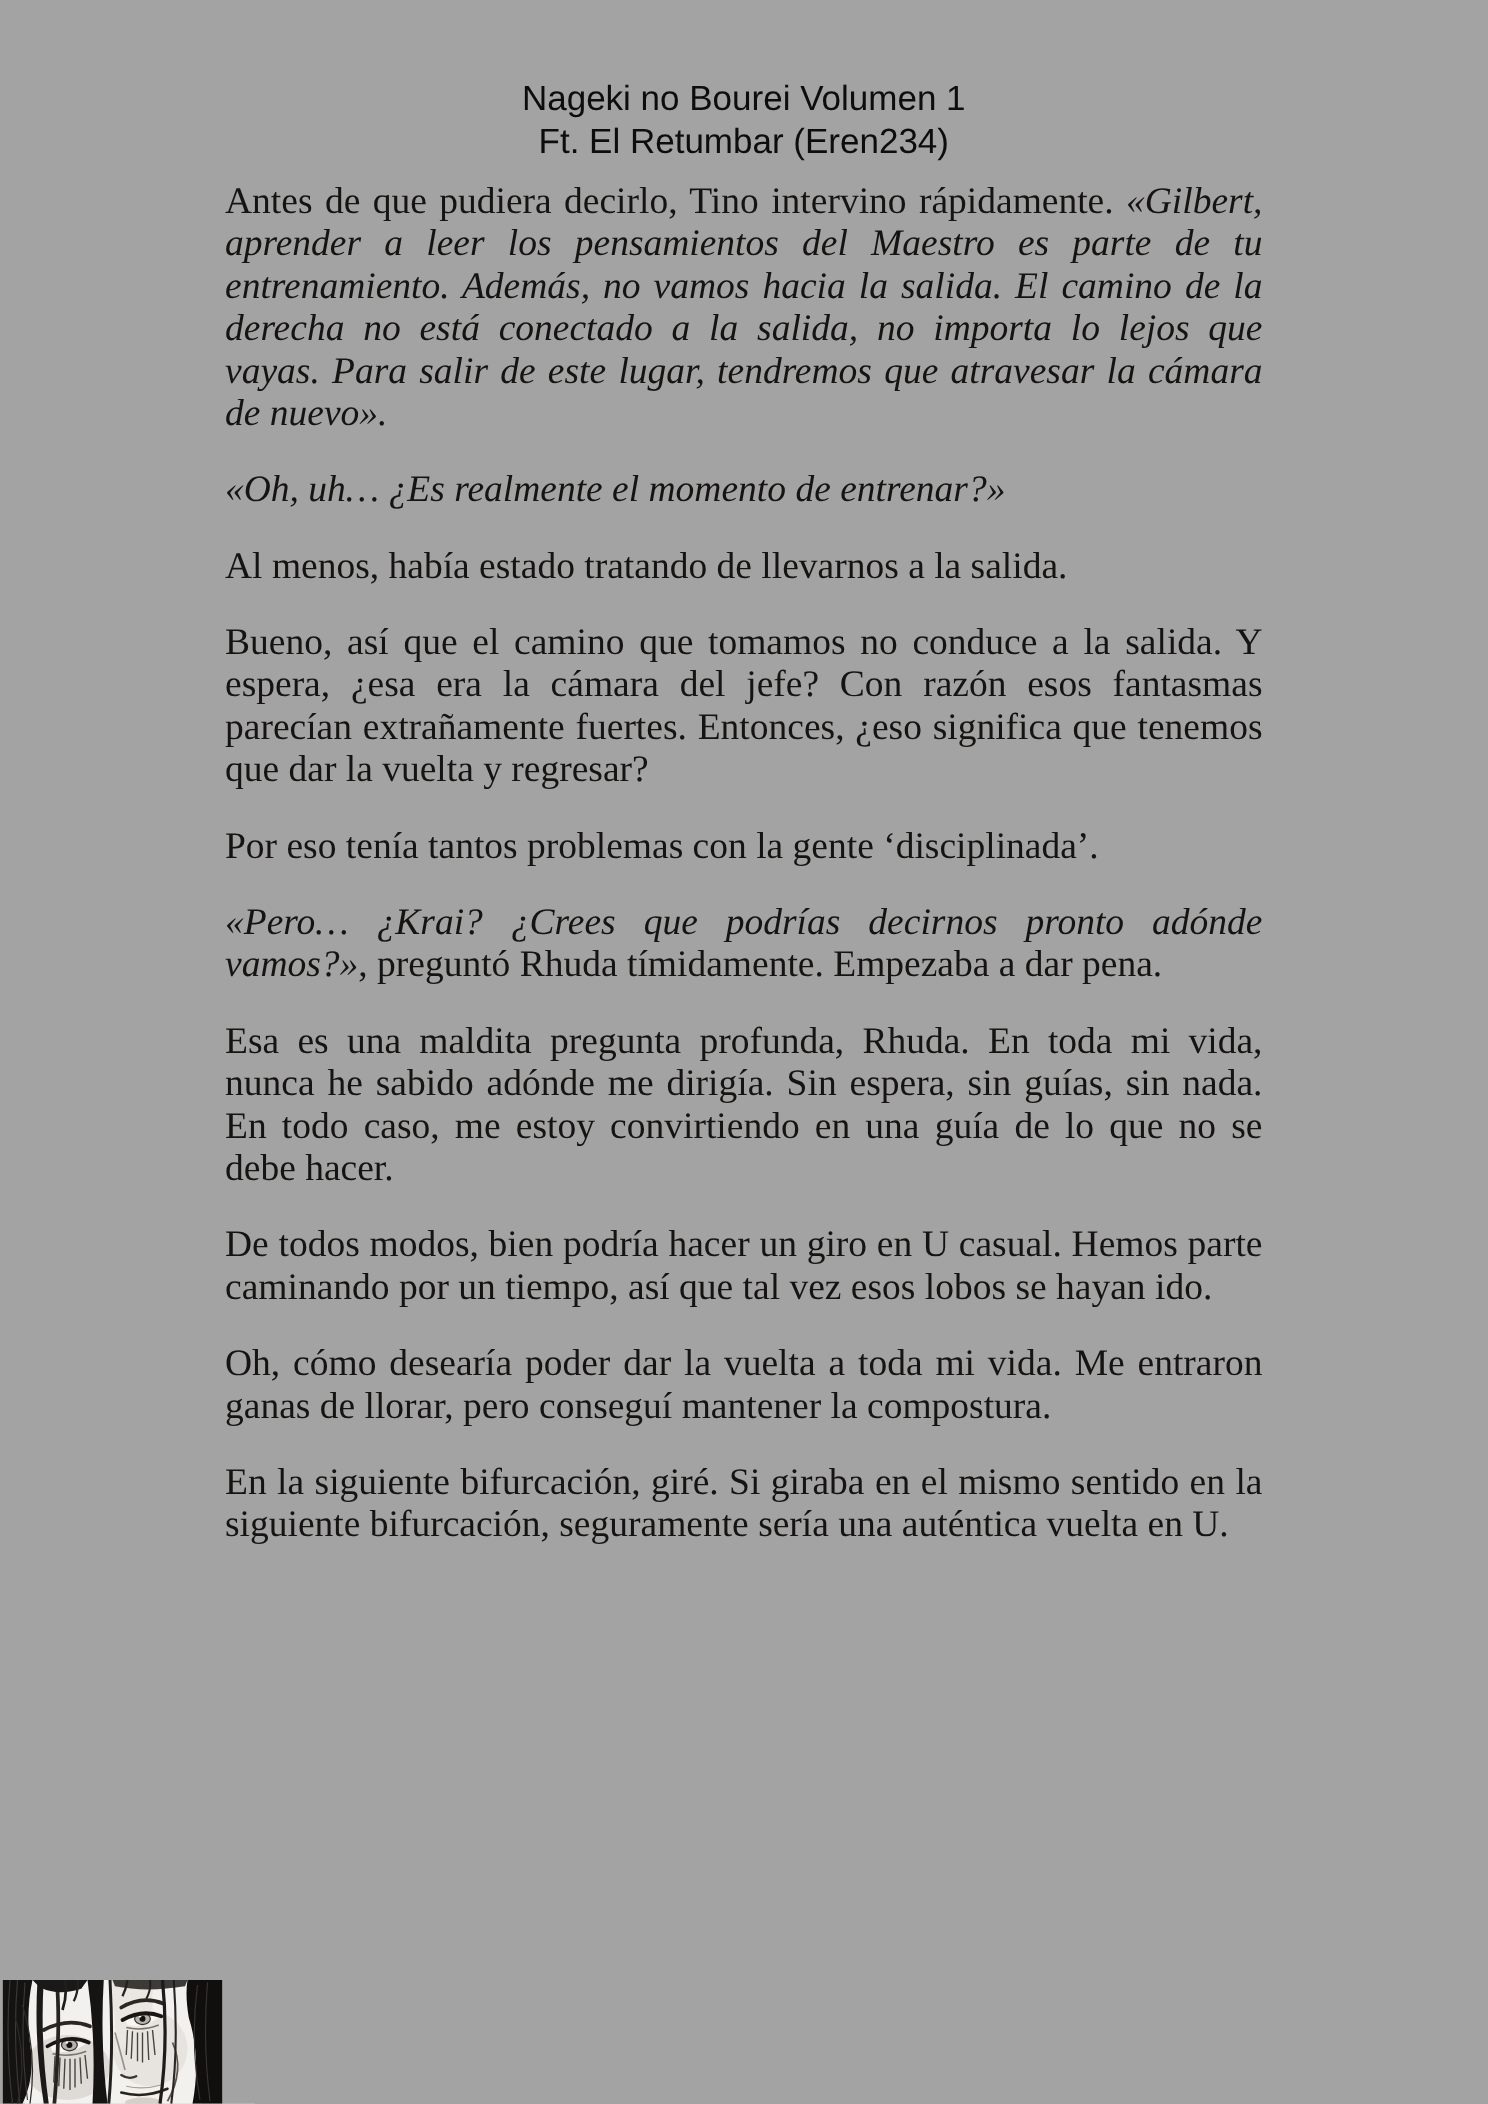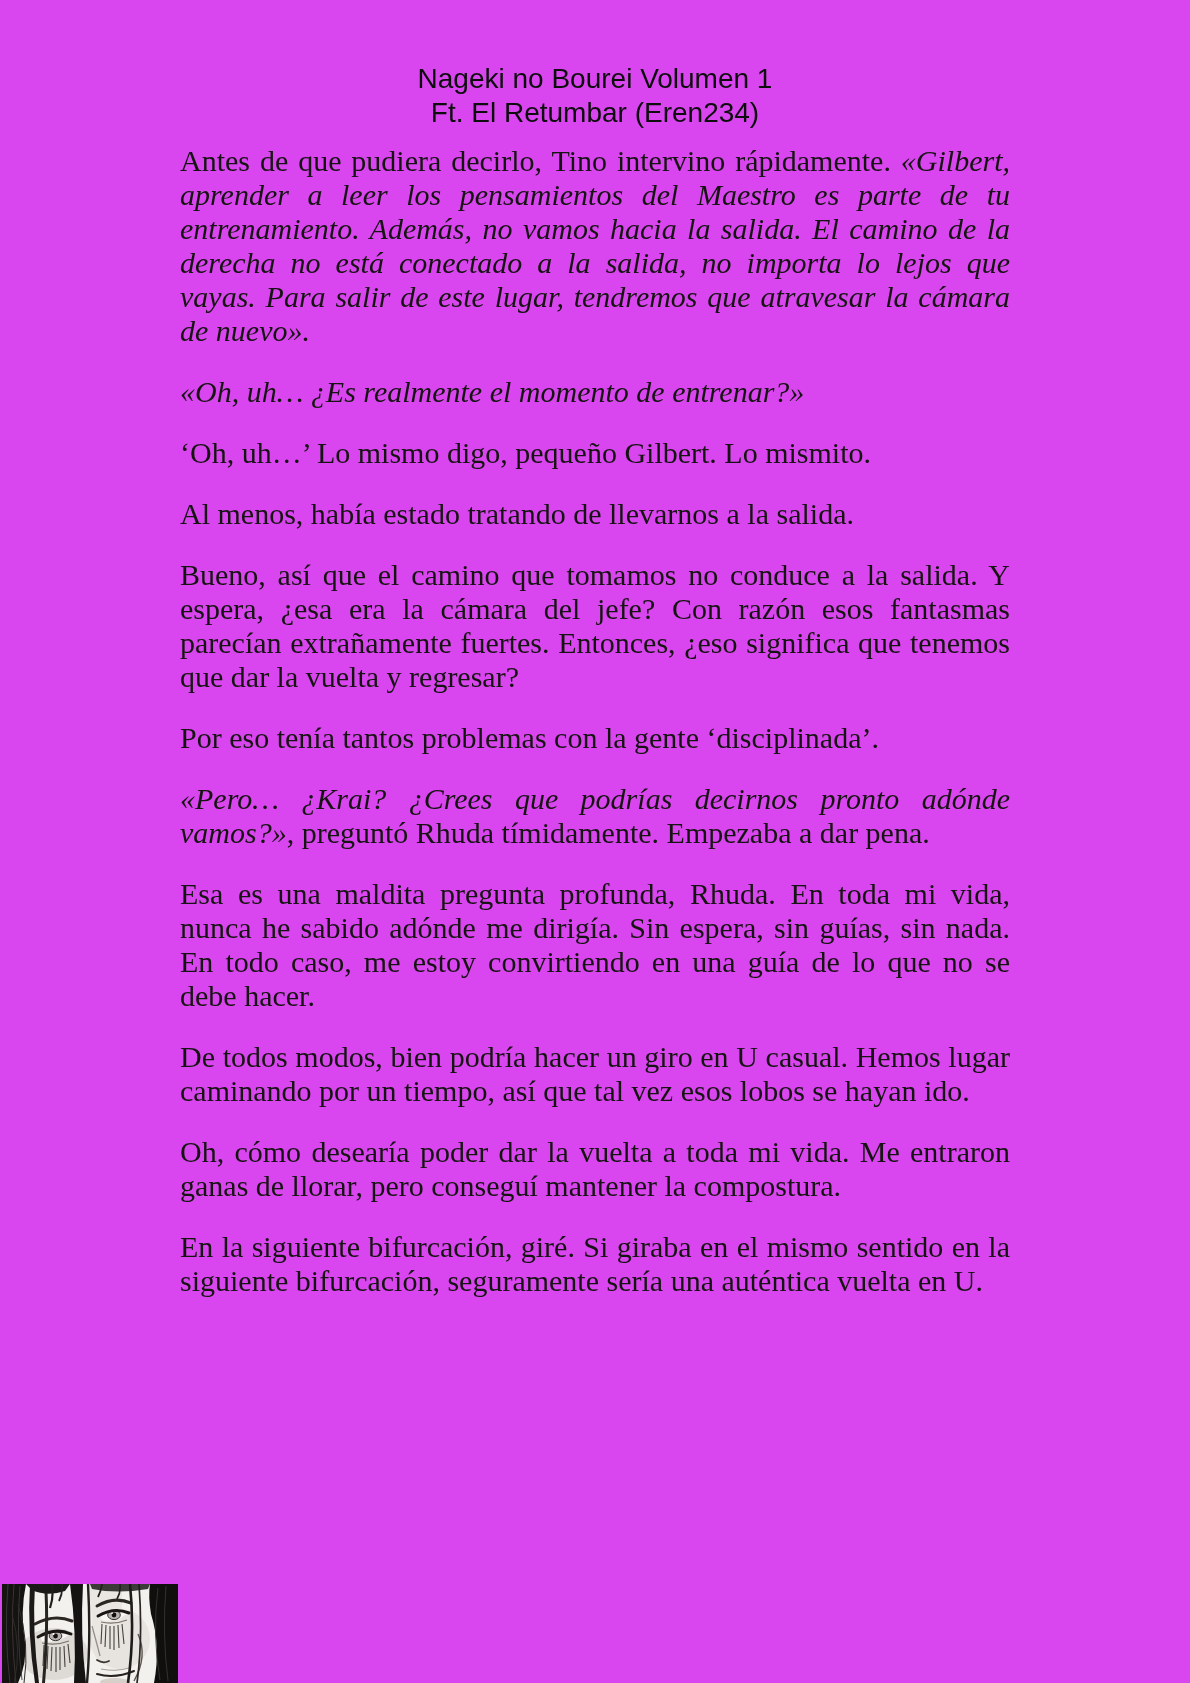--- a/index.html
+++ b/index.html
@@ -5,21 +5,21 @@
   html, body { margin: 0; padding: 0; }
   body {
     width: 1190px; height: 1683px;
     background: #ffffff;
     font-family: "Liberation Serif", serif;
     overflow: hidden;
   }
   .page {
     position: relative;
     width: 1190px; height: 1683px;
-    background: #d946ef;
+    background: #a3a3a3;
   }
   .doc-header {
     position: absolute;
     top: 62px; left: 180px; width: 830px;
     text-align: center;
     font-family: "Liberation Sans", sans-serif;
     font-size: 28px;
     line-height: 34px;
     color: #0d0d0d;
   }
@@ -47,27 +47,26 @@
 <div class="page">
 
   <div class="doc-header">
     <div>Nageki no Bourei Volumen 1</div>
     <div>Ft. El Retumbar (Eren234)</div>
   </div>
 
   <div class="doc-body">
       <p class="para"><span>Antes de que pudiera decirlo, Tino intervino rápidamente. </span><span class="it">«Gilbert, aprender a leer los pensamientos del Maestro es parte de tu entrenamiento. Además, no vamos hacia la salida. El camino de la derecha no está conectado a la salida, no importa lo lejos que vayas. Para salir de este lugar, tendremos que atravesar la cámara de nuevo».</span></p>
       <p class="para"><span class="it">«Oh, uh… ¿Es realmente el momento de entrenar?»</span></p>
-      <p class="para"><span>‘Oh, uh…’ Lo mismo digo, pequeño Gilbert. Lo mismito.</span></p>
       <p class="para"><span>Al menos, había estado tratando de llevarnos a la salida.</span></p>
       <p class="para"><span>Bueno, así que el camino que tomamos no conduce a la salida. Y espera, ¿esa era la cámara del jefe? Con razón esos fantasmas parecían extrañamente fuertes. Entonces, ¿eso significa que tenemos que dar la vuelta y regresar?</span></p>
       <p class="para"><span>Por eso tenía tantos problemas con la gente ‘disciplinada’.</span></p>
       <p class="para"><span class="it">«Pero… ¿Krai? ¿Crees que podrías decirnos pronto adónde vamos?»</span><span>, preguntó Rhuda tímidamente. Empezaba a dar pena.</span></p>
       <p class="para"><span>Esa es una maldita pregunta profunda, Rhuda. En toda mi vida, nunca he sabido adónde me dirigía. Sin espera, sin guías, sin nada. En todo caso, me estoy convirtiendo en una guía de lo que no se debe hacer.</span></p>
-      <p class="para"><span>De todos modos, bien podría hacer un giro en U casual. Hemos lugar caminando por un tiempo, así que tal vez esos lobos se hayan ido.</span></p>
+      <p class="para"><span>De todos modos, bien podría hacer un giro en U casual. Hemos parte caminando por un tiempo, así que tal vez esos lobos se hayan ido.</span></p>
       <p class="para"><span>Oh, cómo desearía poder dar la vuelta a toda mi vida. Me entraron ganas de llorar, pero conseguí mantener la compostura.</span></p>
       <p class="para"><span>En la siguiente bifurcación, giré. Si giraba en el mismo sentido en la siguiente bifurcación, seguramente sería una auténtica vuelta en U.</span></p>
     </div>
 
   <svg class="illustration" viewBox="0 0 176 99" width="176" height="99" preserveAspectRatio="none" xmlns="http://www.w3.org/2000/svg" role="img">
 
     <rect x="0" y="0" width="176" height="99" fill="#edebe8"></rect>
     <rect x="18" y="0" width="142" height="99" fill="#f3f1ee"></rect>
     <ellipse cx="52" cy="70" rx="34" ry="26" fill="#dedad6"></ellipse>
     <ellipse cx="118" cy="55" rx="30" ry="30" fill="#e7e3de"></ellipse>

